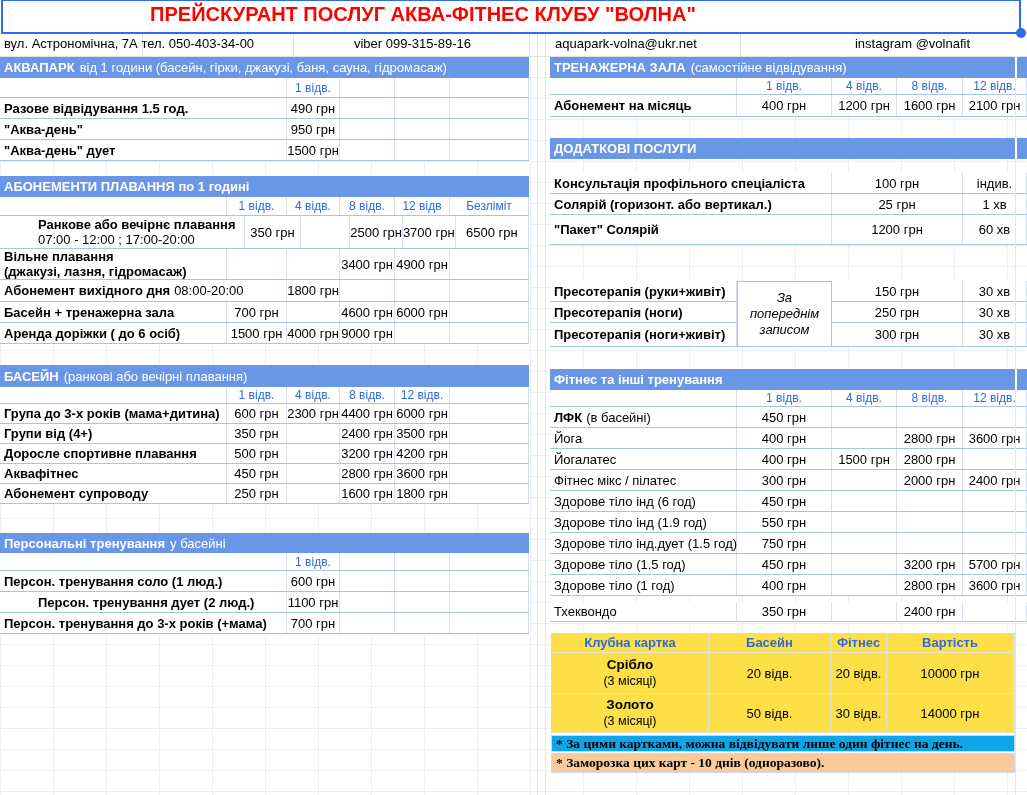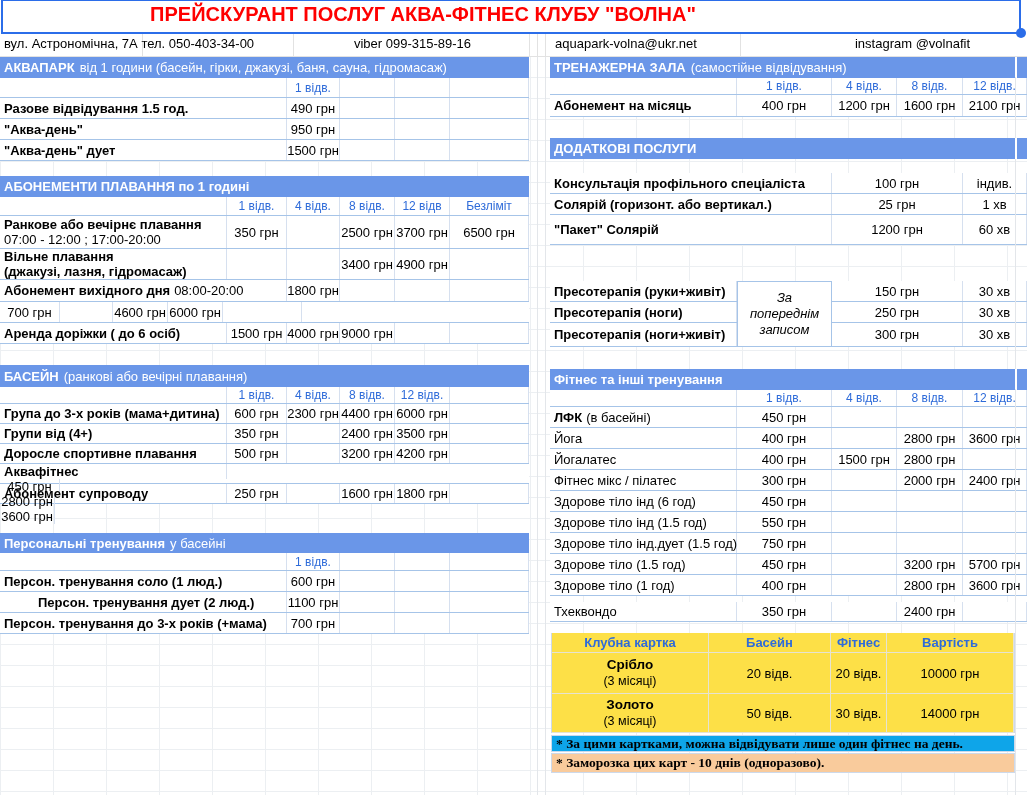--- a/index.html
+++ b/index.html
@@ -129,21 +129,21 @@
     </div>
     <div id="tbl-swim">
         <div class="trow" style="height: 19px;">
           <div class="cell" style="width: 227px;"></div>
           <div class="cell hdr" style="width: 60px;">1 відв.</div>
           <div class="cell hdr" style="width: 53px;">4 відв.</div>
           <div class="cell hdr" style="width: 55px;">8 відв.</div>
           <div class="cell hdr" style="width: 55px;">12 відв</div>
           <div class="cell hdr" style="width: 79px;">Безліміт</div>
         </div>
-        <div class="trow" style="height: 33px;">
+        <div class="trow" style="height: 33px; padding-left: 34px;">
           <div class="cell lab stack" style="width: 227px;">
             <div>Ранкове або вечірнє плавання</div>
             <div class="sub">07:00 - 12:00 ; 17:00-20:00</div>
           </div>
           <div class="cell" style="width: 60px;">350 грн</div>
           <div class="cell" style="width: 53px;"></div>
           <div class="cell" style="width: 55px;">2500 грн</div>
           <div class="cell" style="width: 55px;">3700 грн</div>
           <div class="cell" style="width: 79px;">6500 грн</div>
         </div>
@@ -159,20 +159,21 @@
           <div class="cell" style="width: 79px;"></div>
         </div>
         <div class="trow" style="height: 22px;">
           <div class="cell lab" style="width: 287px;">Абонемент вихідного дня<span class="reg">08:00-20:00</span></div>
           <div class="cell" style="width: 53px;">1800 грн</div>
           <div class="cell" style="width: 55px;"></div>
           <div class="cell" style="width: 55px;"></div>
           <div class="cell" style="width: 79px;"></div>
         </div>
         <div class="trow" style="height: 21px;">
+          <div class="cell lab" style="width: 227px;">Басейн + тренажерна зала</div>
           <div class="cell" style="width: 60px;">700 грн</div>
           <div class="cell" style="width: 53px;"></div>
           <div class="cell" style="width: 55px;">4600 грн</div>
           <div class="cell" style="width: 55px;">6000 грн</div>
           <div class="cell" style="width: 79px;"></div>
         </div>
         <div class="trow" style="height: 21px;">
           <div class="cell lab" style="width: 227px;">Аренда доріжки ( до 6 осіб)</div>
           <div class="cell" style="width: 60px;">1500 грн</div>
           <div class="cell" style="width: 53px;">4000 грн</div>
@@ -214,21 +215,21 @@
           <div class="cell" style="width: 79px;"></div>
         </div>
         <div class="trow" style="height: 20px;">
           <div class="cell lab" style="width: 227px;">Доросле спортивне плавання</div>
           <div class="cell" style="width: 60px;">500 грн</div>
           <div class="cell" style="width: 53px;"></div>
           <div class="cell" style="width: 55px;">3200 грн</div>
           <div class="cell" style="width: 55px;">4200 грн</div>
           <div class="cell" style="width: 79px;"></div>
         </div>
-        <div class="trow" style="height: 20px; flex-direction: column;">
+        <div class="trow" style="height: 20px;">
           <div class="cell lab" style="width: 227px;">Аквафітнес</div>
           <div class="cell" style="width: 60px;">450 грн</div>
           <div class="cell" style="width: 53px;"></div>
           <div class="cell" style="width: 55px;">2800 грн</div>
           <div class="cell" style="width: 55px;">3600 грн</div>
           <div class="cell" style="width: 79px;"></div>
         </div>
         <div class="trow" style="height: 20px;">
           <div class="cell lab" style="width: 227px;">Абонемент супроводу</div>
           <div class="cell" style="width: 60px;">250 грн</div>
@@ -400,21 +401,21 @@
           <div class="cell edge" style="width: 64px;">2400 грн</div>
         </div>
         <div class="trow" style="height: 21px;">
           <div class="cell lab plain" style="width: 187px;">Здорове тіло інд (6 год)</div>
           <div class="cell" style="width: 95px;">450 грн</div>
           <div class="cell" style="width: 65px;"></div>
           <div class="cell" style="width: 66px;"></div>
           <div class="cell edge" style="width: 64px;"></div>
         </div>
         <div class="trow" style="height: 21px;">
-          <div class="cell lab plain" style="width: 187px;">Здорове тіло інд (1.5 год)</div>
+          <div class="cell lab plain" style="width: 187px;">Здорове тіло інд (1.9 год)</div>
           <div class="cell" style="width: 95px;">550 грн</div>
           <div class="cell" style="width: 65px;"></div>
           <div class="cell" style="width: 66px;"></div>
           <div class="cell edge" style="width: 64px;"></div>
         </div>
         <div class="trow" style="height: 21px;">
           <div class="cell lab plain" style="width: 187px;">Здорове тіло інд.дует (1.5 год)</div>
           <div class="cell" style="width: 95px;">750 грн</div>
           <div class="cell" style="width: 65px;"></div>
           <div class="cell" style="width: 66px;"></div>

